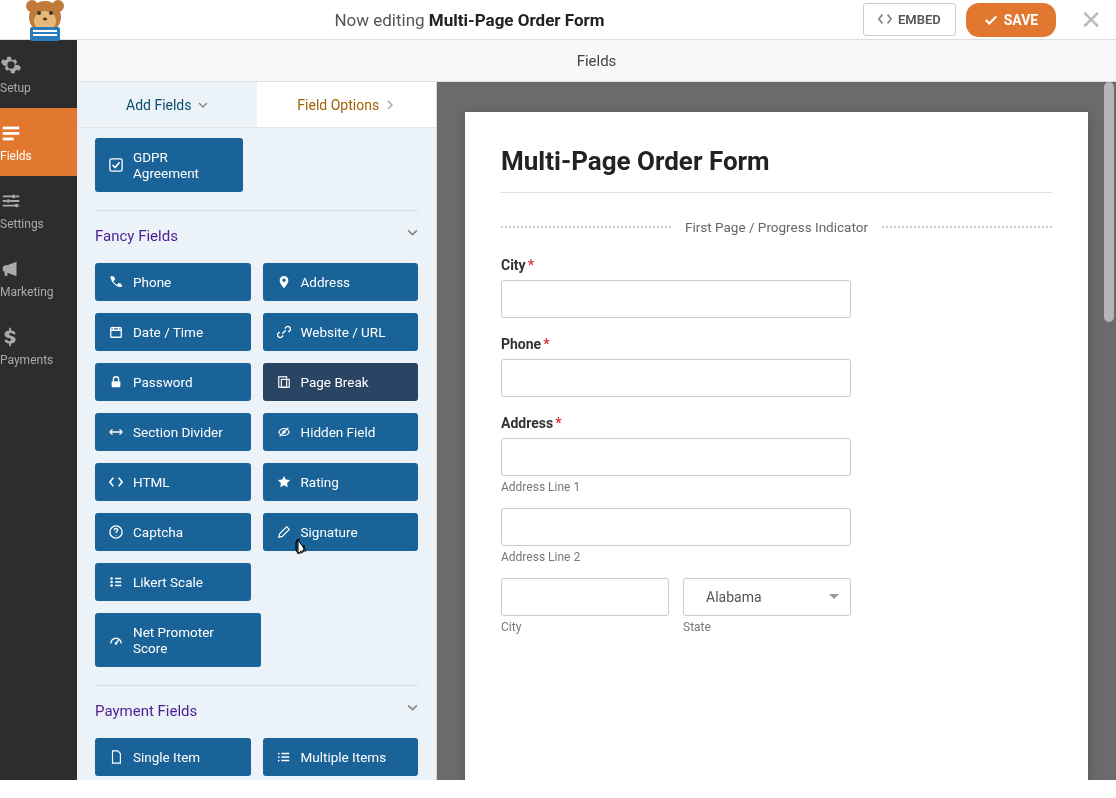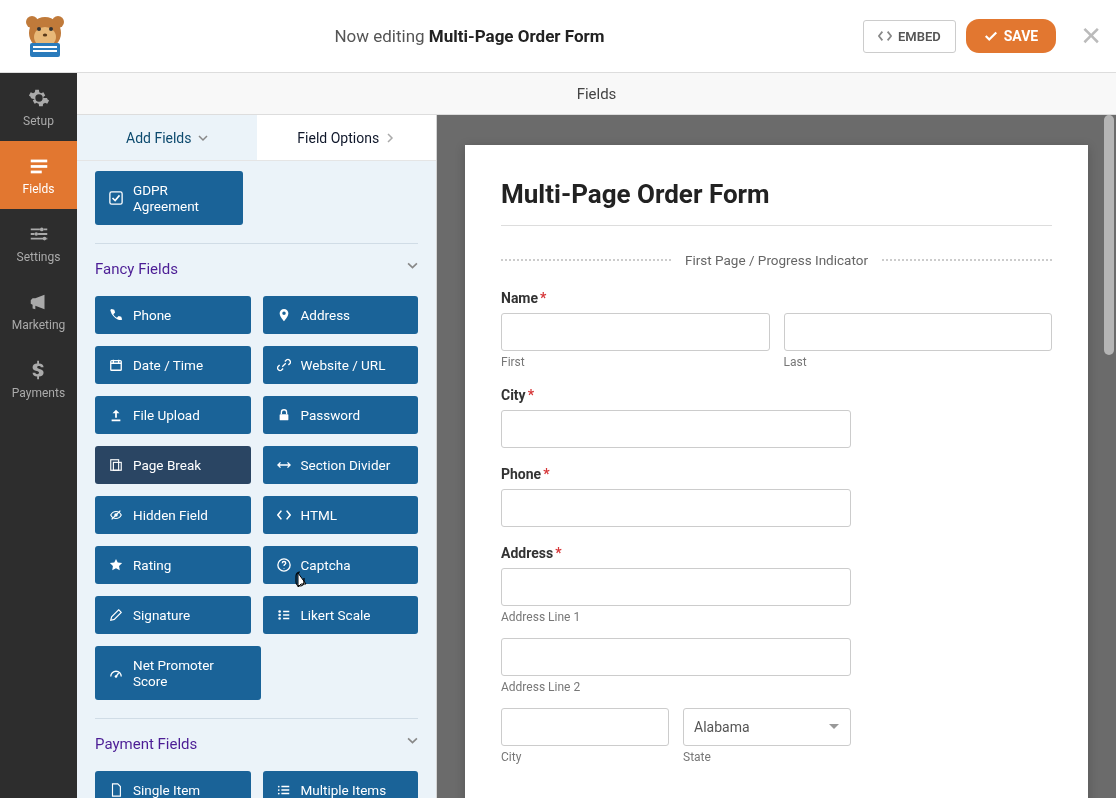--- a/index.html
+++ b/index.html
@@ -1,58 +1,58 @@
 <!DOCTYPE html>
 <html><head>
 <meta charset="utf-8">
 <style>
 *{box-sizing:border-box;margin:0;padding:0;font-family:-apple-system,BlinkMacSystemFont,"Segoe UI",Roboto,Arial,sans-serif}
 body{width:1116px;height:798px;overflow:hidden;background:#fff}
-.topbar{height:73px;border-bottom:1px solid #ddd;display:flex;align-items:center;padding:0 14px;position:relative}
+.topbar{height:40px;border-bottom:1px solid #ddd;display:flex;align-items:center;padding:0 14px;position:relative}
 .logo-wrap{width:62px;display:flex;align-items:center;justify-content:center}
 .bear{width:46px;height:46px;position:relative}
 .title-area{flex:1;text-align:center;color:#444;font-size:17px}
 .title-area .editing{color:#555}
 .title-area .formname{font-weight:700;color:#222}
 .top-actions{display:flex;gap:10px;align-items:center}
 .btn-embed{border:1px solid #ccc;background:#fff;color:#555;padding:8px 14px;font-size:13px;font-weight:600;border-radius:3px;display:flex;align-items:flex-start;gap:6px;cursor:pointer}
 .btn-save{background:#e27730;color:#fff;border:none;padding:9px 18px;font-size:14px;font-weight:700;border-radius:13px;display:flex;align-items:center;gap:6px;cursor:pointer}
 .close-x{margin-left:14px;color:#bbb;font-size:26px;cursor:pointer;font-weight:300}
 .main{display:flex;height:740px}
 .sidenav{width:77px;background:#2d2d2d;color:#aaa;display:flex;flex-direction:column}
-.sidenav-item{height:68px;display:flex;flex-direction:column;align-items:center;justify-content:center;gap:5px;font-size:12px;cursor:pointer}
+.sidenav-item{height:68px;display:flex;flex-direction:column;justify-content:center;gap:5px;font-size:12px;cursor:pointer}
 .sidenav-item.active{background:#e27730;color:#fff}
 .sidenav-item svg{width:22px;height:22px}
 .workspace{flex:1;display:flex;flex-direction:column;background:#6b6b6b}
 .fields-header{height:42px;background:#f8f8f8;color:#444;display:flex;align-items:center;justify-content:center;font-size:15px;border-bottom:1px solid #ddd}
 .cols{flex:1;display:flex;overflow:hidden}
 .left-panel{width:360px;background:#ebf3f9;display:flex;flex-direction:column;border-right:1px solid #d4d4d4}
 .tabs{display:flex;height:46px;background:#fff;border-bottom:1px solid #e5e5e5}
-.tab{flex:1;display:flex;align-items:center;justify-content:center;gap:6px;font-size:14px;color:#0f172a;cursor:pointer}
+.tab{flex:1;display:flex;align-items:center;justify-content:center;gap:6px;font-size:14px;color:#a16207;cursor:pointer}
 .tab.active{background:#ebf3f9;color:#0c4a6e}
 .tab svg{width:10px;height:10px}
 .scroll-left{flex:1;overflow-y:auto;padding:10px 18px}
 .field-btn{background:#1a6398;color:#fff;border-radius:3px;padding:11px 14px;font-size:13.5px;display:flex;align-items:center;gap:10px;cursor:pointer;margin-bottom:6px}
 .field-btn.hover{background:#2a4563}
 .field-btn svg{width:14px;height:14px;flex-shrink:0}
 .field-grid{display:grid;grid-template-columns:1fr 1fr;gap:12px;margin-top:4px}
 .field-grid .field-btn{margin-bottom:0}
 .section-title{display:flex;justify-content:space-between;padding:16px 0 14px;border-top:1px solid #d0dce6;margin-top:18px;color:#4c1d95;font-size:15px;cursor:pointer}
 .section-title:first-of-type{border-top:none;margin-top:8px}
 .section-title svg{width:11px;height:11px;color:#888}
 .canvas-wrap{flex:1;background:#6b6b6b;padding:30px 28px 0;overflow:hidden;position:relative}
 .form-canvas{background:#fff;min-height:100%;padding:34px 36px;overflow-y:auto;max-height:680px;box-shadow:0 2px 10px rgba(0,0,0,.2)}
 .form-title{font-size:26px;font-weight:700;color:#222;margin-bottom:16px}
 .hr{border:none;border-top:1px solid #ddd;margin-bottom:26px}
 .divider{display:flex;align-items:center;gap:14px;color:#666;font-size:13.5px;margin-bottom:22px}
 .divider:before,.divider:after{content:"";flex:1;border-top:2px dotted #ccc}
 .f-label{font-size:14px;font-weight:700;color:#333;margin-bottom:7px;display:block}
 .req{color:#d63638;margin-left:2px}
 .sublabel{font-size:12px;color:#777;margin-top:4px}
-input[type=text],select.drop{width:100%;height:38px;border:1px solid #ccc;border-radius:3px;padding:0 10px;font-size:14px;background:#fff}
+input[type=text],select.drop{width:100%;height:38px;border:1px solid #ccc;border-radius:3px;padding:0 22px;font-size:14px;background:#fff}
 select.drop{appearance:none;background:#fff;color:#555;padding-right:30px}
 .select-wrap{position:relative}
 .select-wrap:after{content:"";position:absolute;right:12px;top:16px;border:5px solid transparent;border-top-color:#999}
 .row2{display:flex;gap:14px}
 .row2>div{flex:1}
 .fgroup{margin-bottom:18px}
 .scrollbar-track{position:absolute;right:0;top:0;width:14px;height:100%;background:transparent}
 .scrollbar-thumb{position:absolute;right:2px;top:0;width:10px;height:240px;background:#b5b5b5;border-radius:5px}
 .cursor{position:absolute;left:215px;top:456px;z-index:100;pointer-events:none}
 .left-panel-wrap{position:relative;display:flex}
@@ -192,26 +192,20 @@
                   <span>Date / Time</span>
                 </div>
             <div class="field-btn">
                   <svg viewBox="0 0 16 16" fill="currentColor">
                     <path d="M6 10l4-4M7 12l-2 2a3 3 0 01-4-4l2-2M9 4l2-2a3 3 0 014 4l-2 2" stroke="#fff" fill="none" stroke-width="1.5"></path>
                   </svg>
                   <span>Website / URL</span>
                 </div>
             <div class="field-btn">
                   <svg viewBox="0 0 16 16" fill="currentColor">
-                    <path d="M8 2l4 4H9v5H7V6H4zM3 13h10v2H3z"></path>
-                  </svg>
-                  <span>File Upload</span>
-                </div>
-            <div class="field-btn">
-                  <svg viewBox="0 0 16 16" fill="currentColor">
                     <rect x="3" y="7" width="10" height="7" rx="1"></rect>
                     <path d="M5 7V5a3 3 0 016 0v2" stroke="#fff" fill="none" stroke-width="1.5"></path>
                   </svg>
                   <span>Password</span>
                 </div>
             <div class="field-btn hover">
                   <svg viewBox="0 0 16 16" fill="currentColor">
                     <rect x="2" y="2" width="9" height="12" fill="none" stroke="#fff" stroke-width="1.3"></rect>
                     <rect x="5" y="5" width="9" height="9" fill="none" stroke="#fff" stroke-width="1.3"></rect>
                   </svg>
@@ -307,27 +301,20 @@
       </div>
 
       <div class="canvas-wrap">
         <div class="form-canvas">
           <div class="form-title">Multi-Page Order Form</div>
           <hr class="hr">
           <div class="divider">
               <span>First Page / Progress Indicator</span>
             </div>
 
-          <div class="fgroup">
-            <label class="f-label"><span>Name</span><span class="req">*</span></label>
-            <div class="row2">
-              <div><input type="text" style=""><div class="sublabel">First</div></div>
-              <div><input type="text" style=""><div class="sublabel">Last</div></div>
-            </div>
-          </div>
 
           <div class="fgroup" style="width:350px">
             <label class="f-label"><span>City</span><span class="req">*</span></label>
             <input type="text" style="">
           </div>
 
           <div class="fgroup" style="width:350px">
             <label class="f-label"><span>Phone</span><span class="req">*</span></label>
             <input type="text" style="">
           </div>

